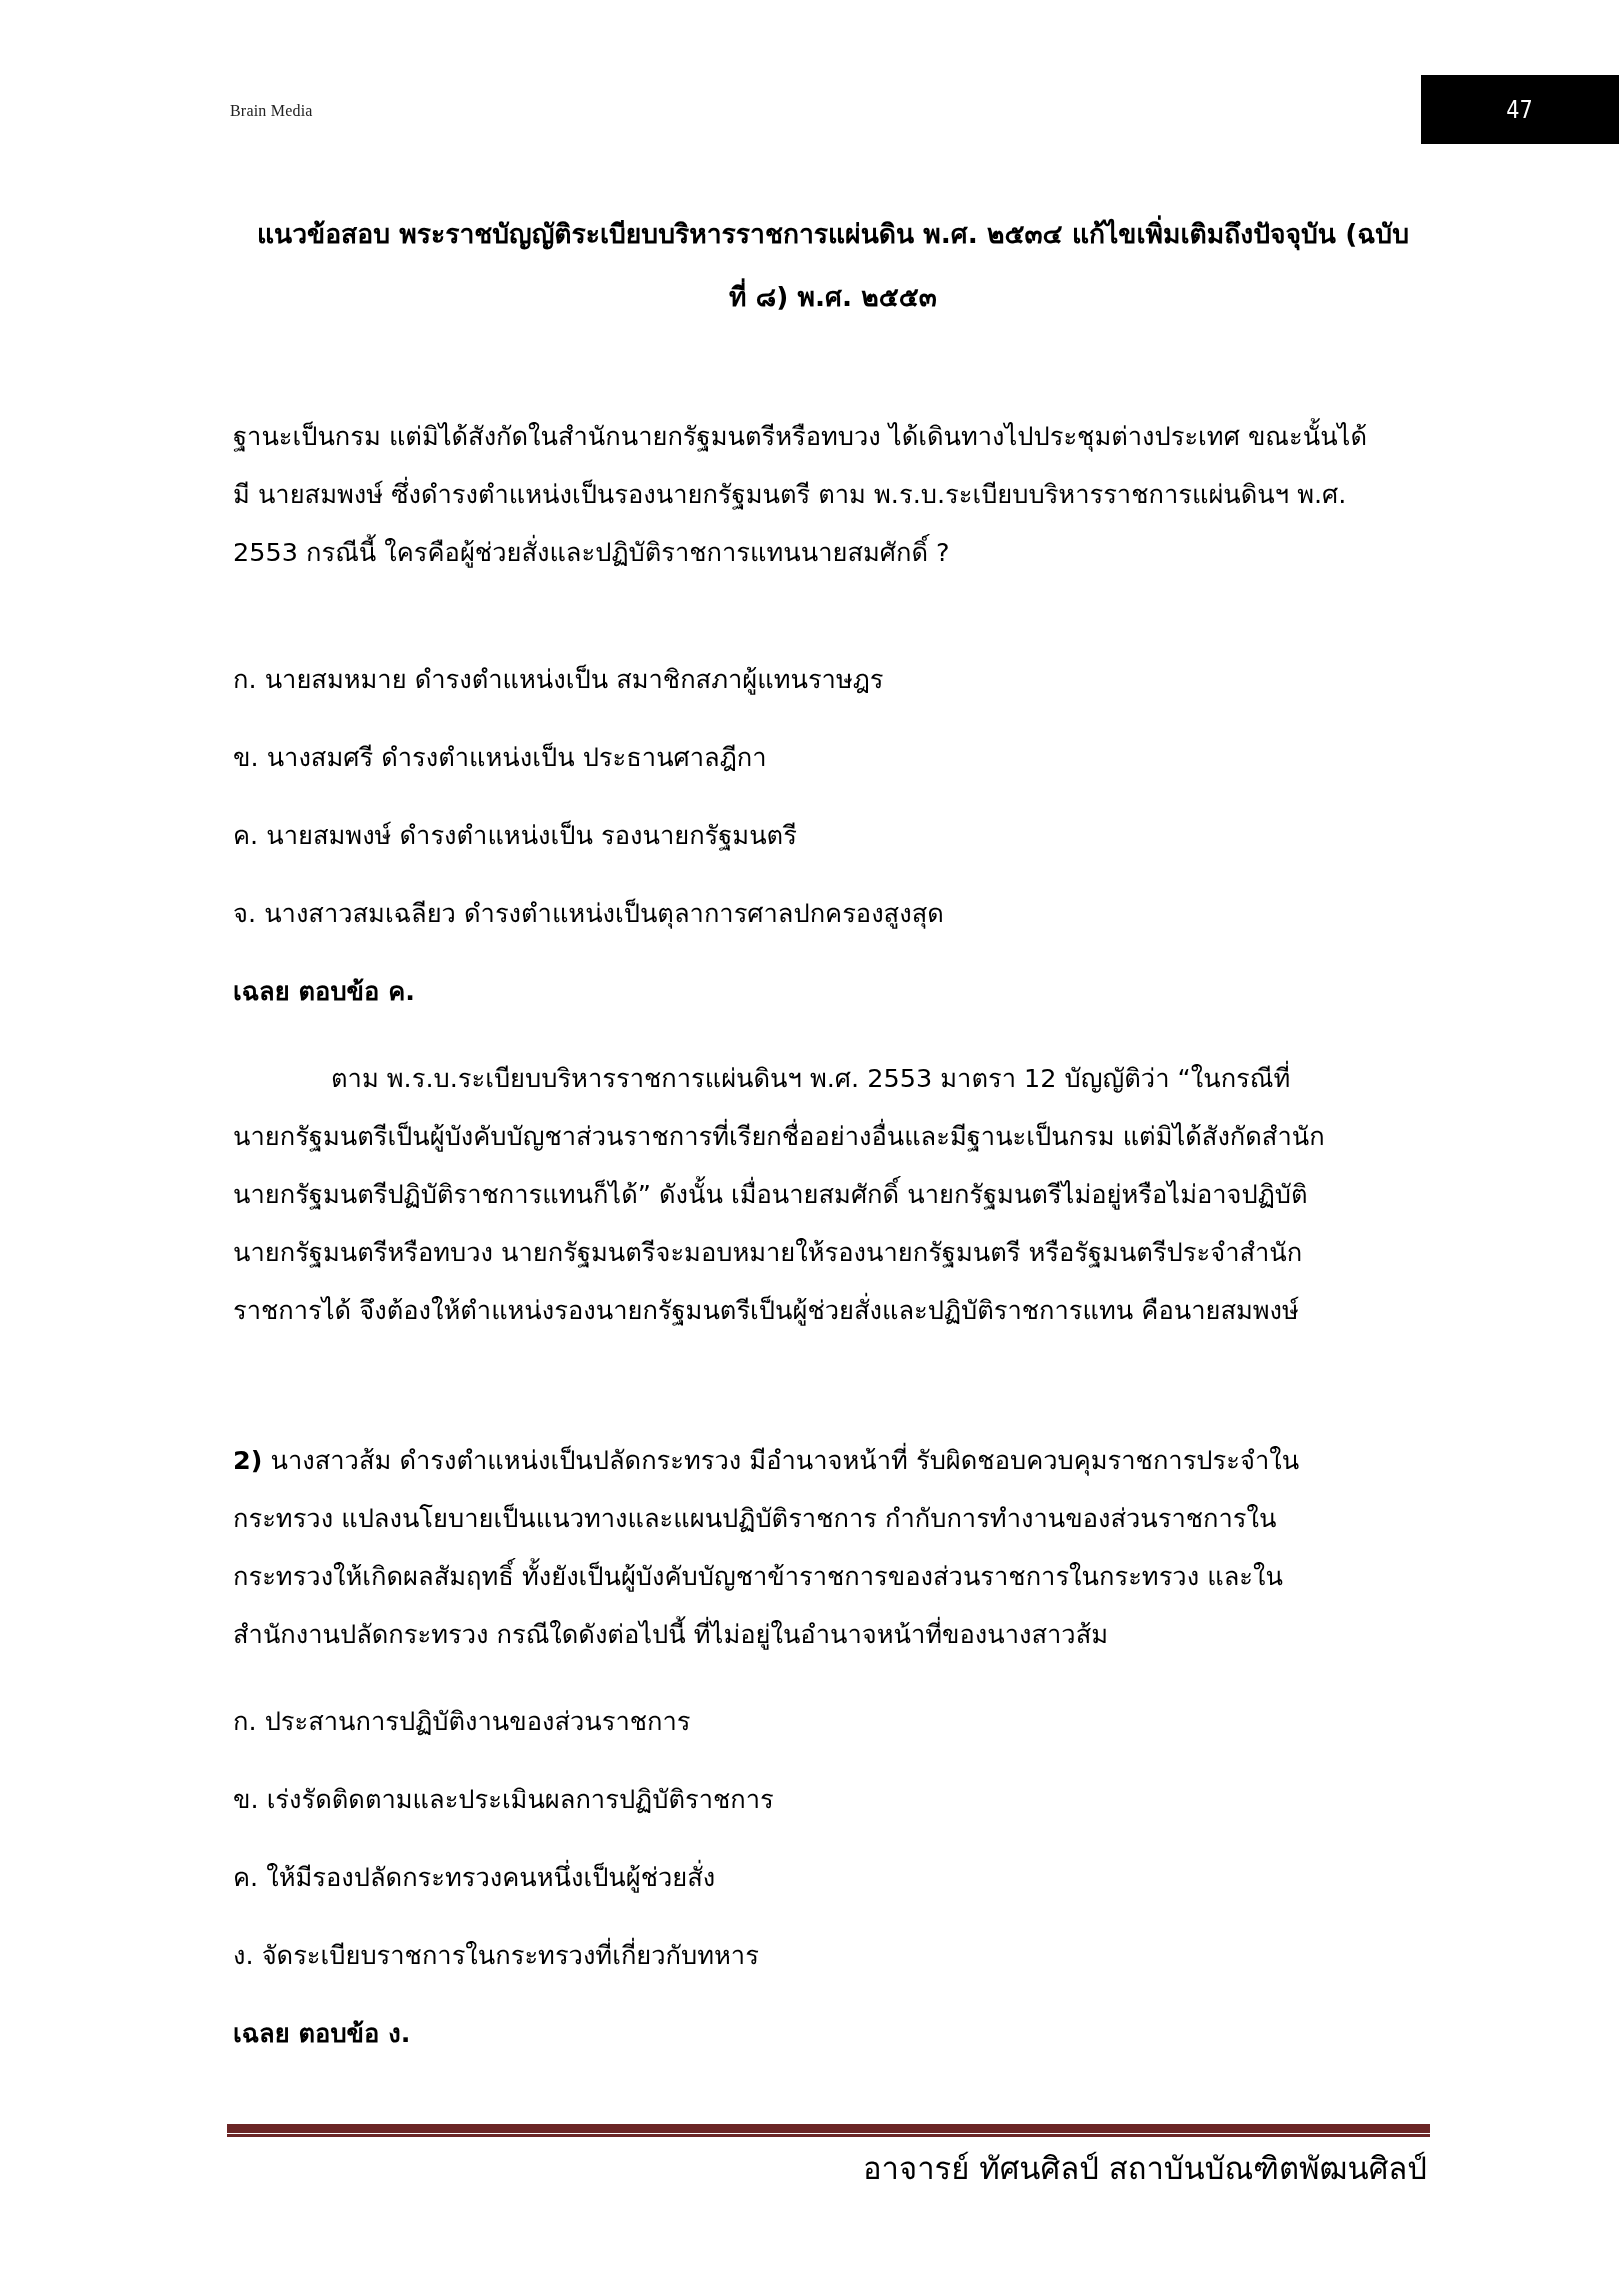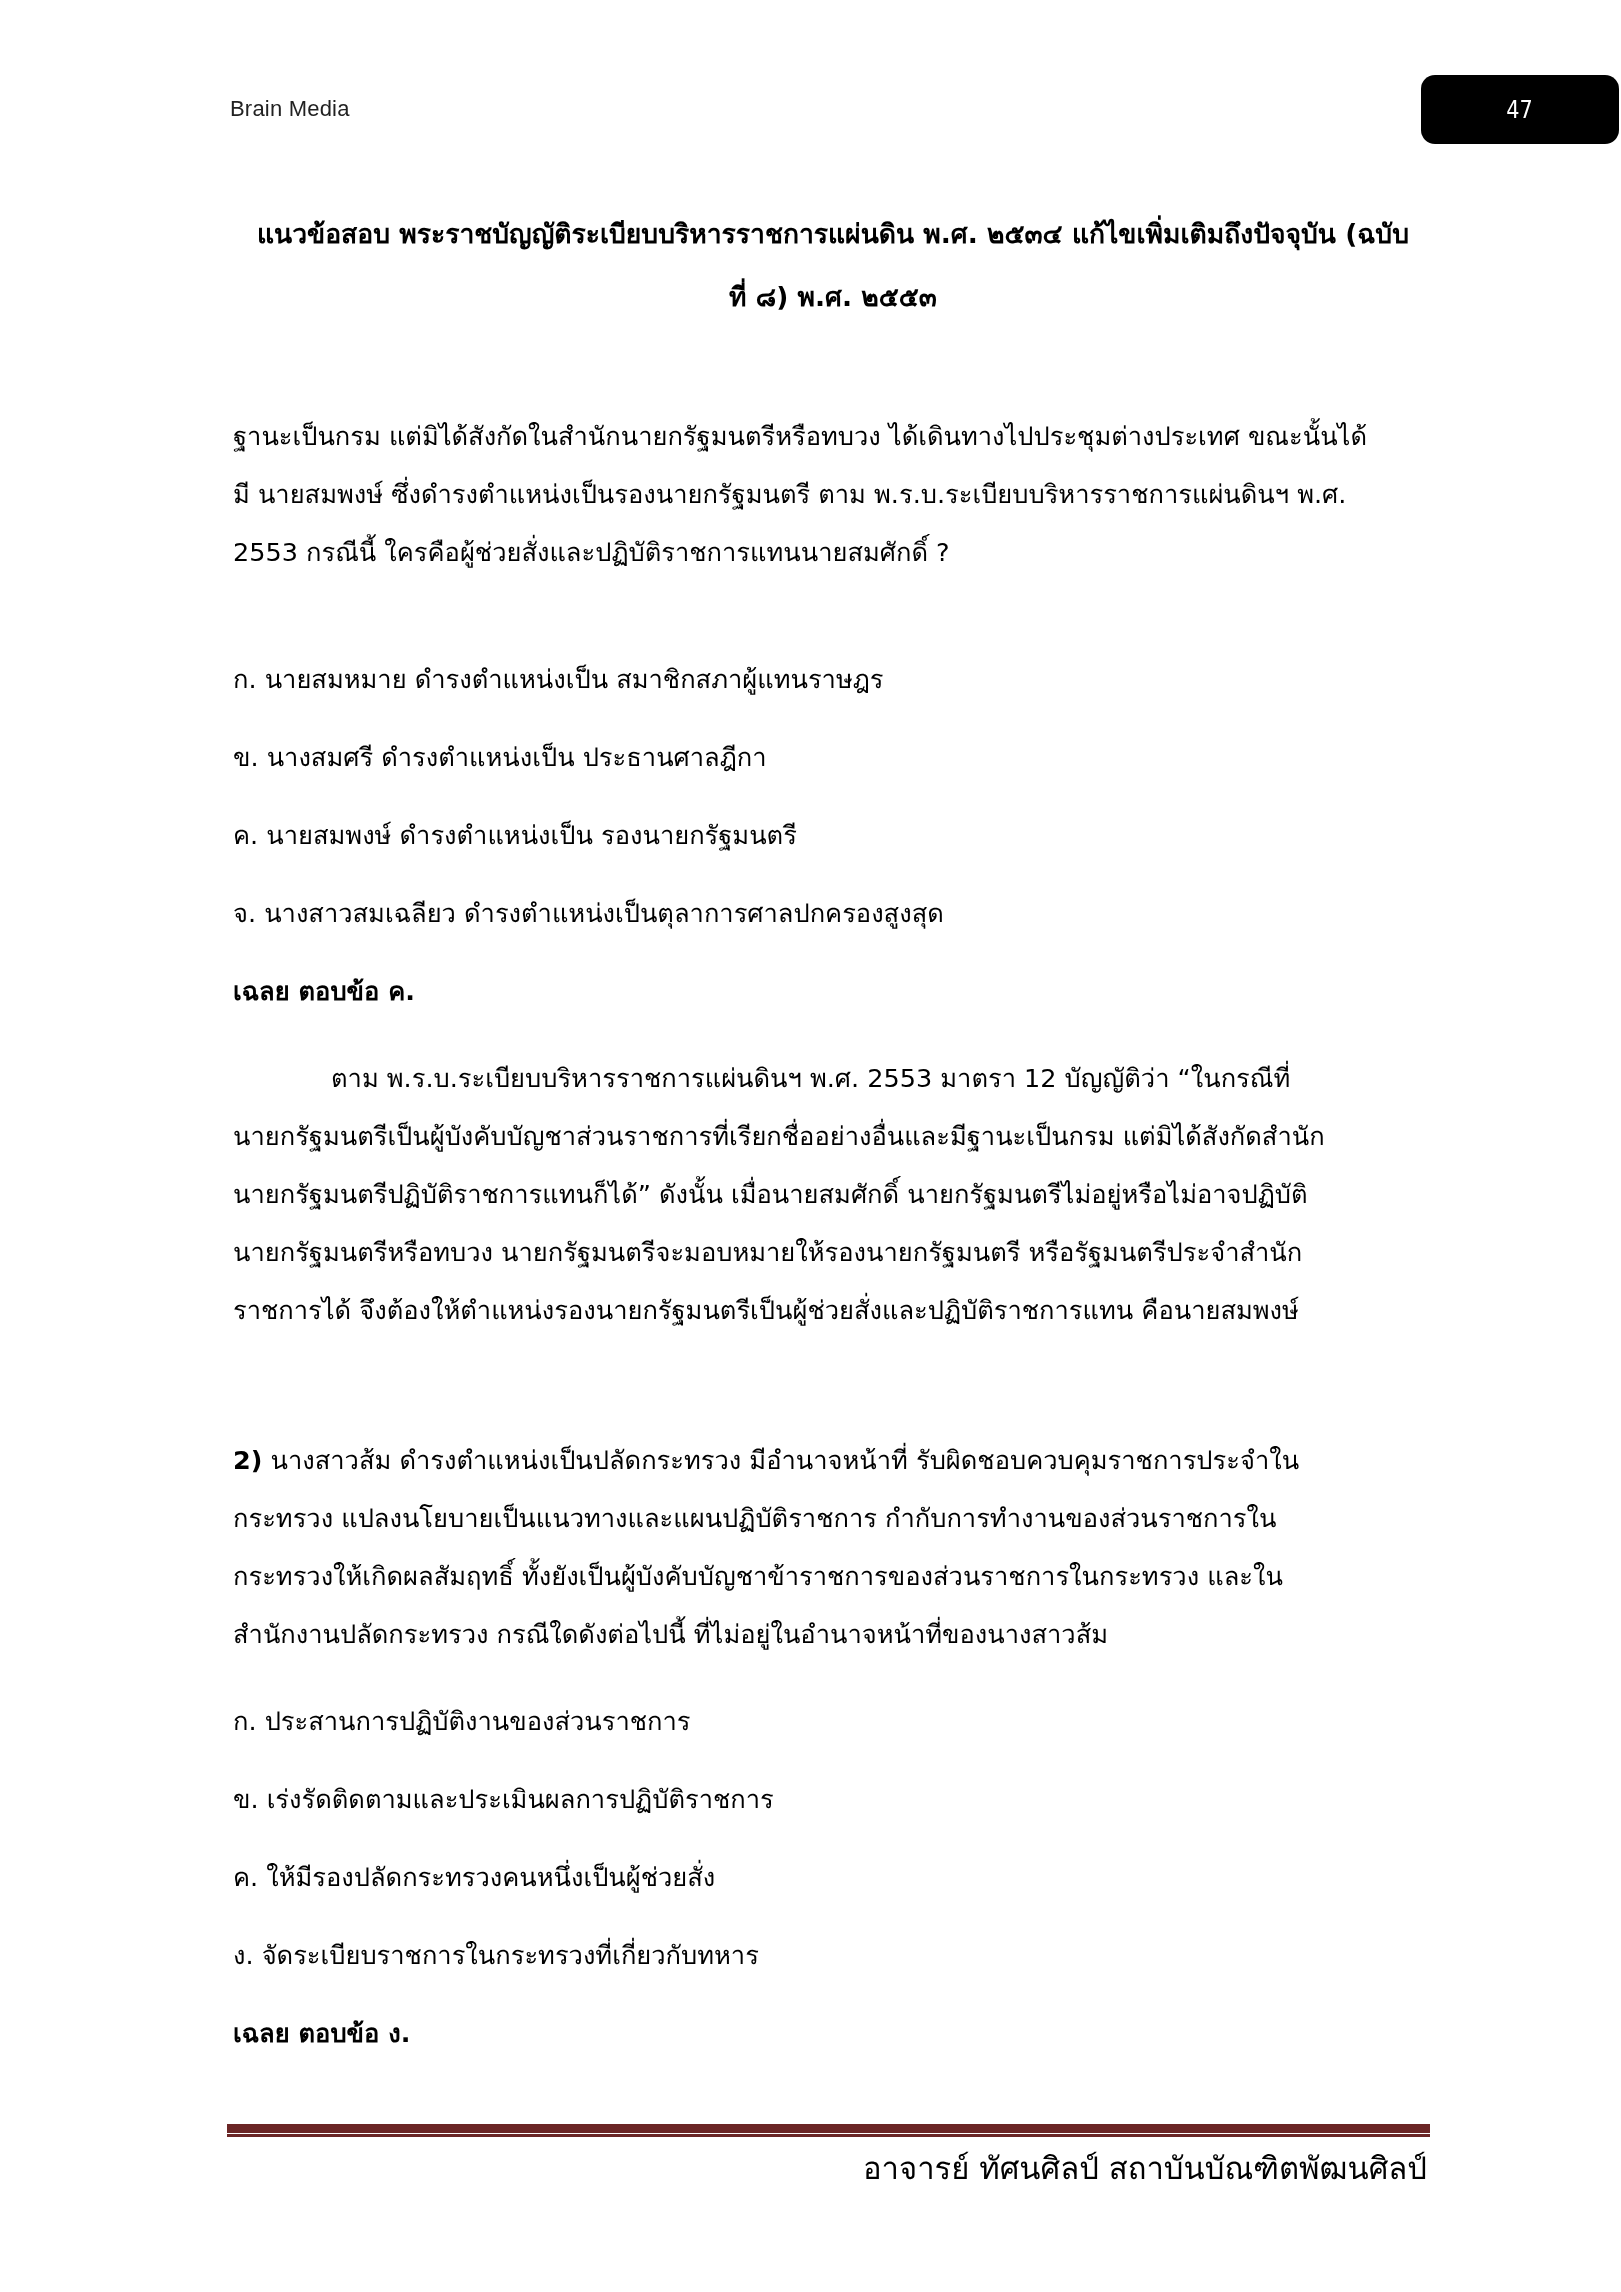--- a/index.html
+++ b/index.html
@@ -13,34 +13,34 @@
       position: relative;
       overflow: hidden;
       font-family: "DejaVu Sans", "Liberation Sans", sans-serif;
       color: #000000;
     }
     .page { position: absolute; left: 0; top: 0; width: 1621px; height: 2293px; }
 
     .header-brand {
       position: absolute;
       left: 230px;
-      top: 96px;
-      font-family: Liberation Sans, sans-serif;
-      font-size: 22px;
+      top: 102px;
+      font-family: Liberation Serif, serif;
+      font-size: 16px;
       color: #222222;
       letter-spacing: 0.2px;
     }
     .page-number-box {
       position: absolute;
       left: 1421px;
       top: 75px;
       width: 198px;
       height: 69px;
       background: #000000;
-      border-radius: 14px;
+      border-radius: 0;
       display: flex;
       align-items: center;
       justify-content: center;
     }
     .page-number {
       color: #ffffff;
       font-family: "DejaVu Sans", sans-serif;
       font-size: 24.5px;
       font-weight: normal;
       transform: scaleX(0.85);

